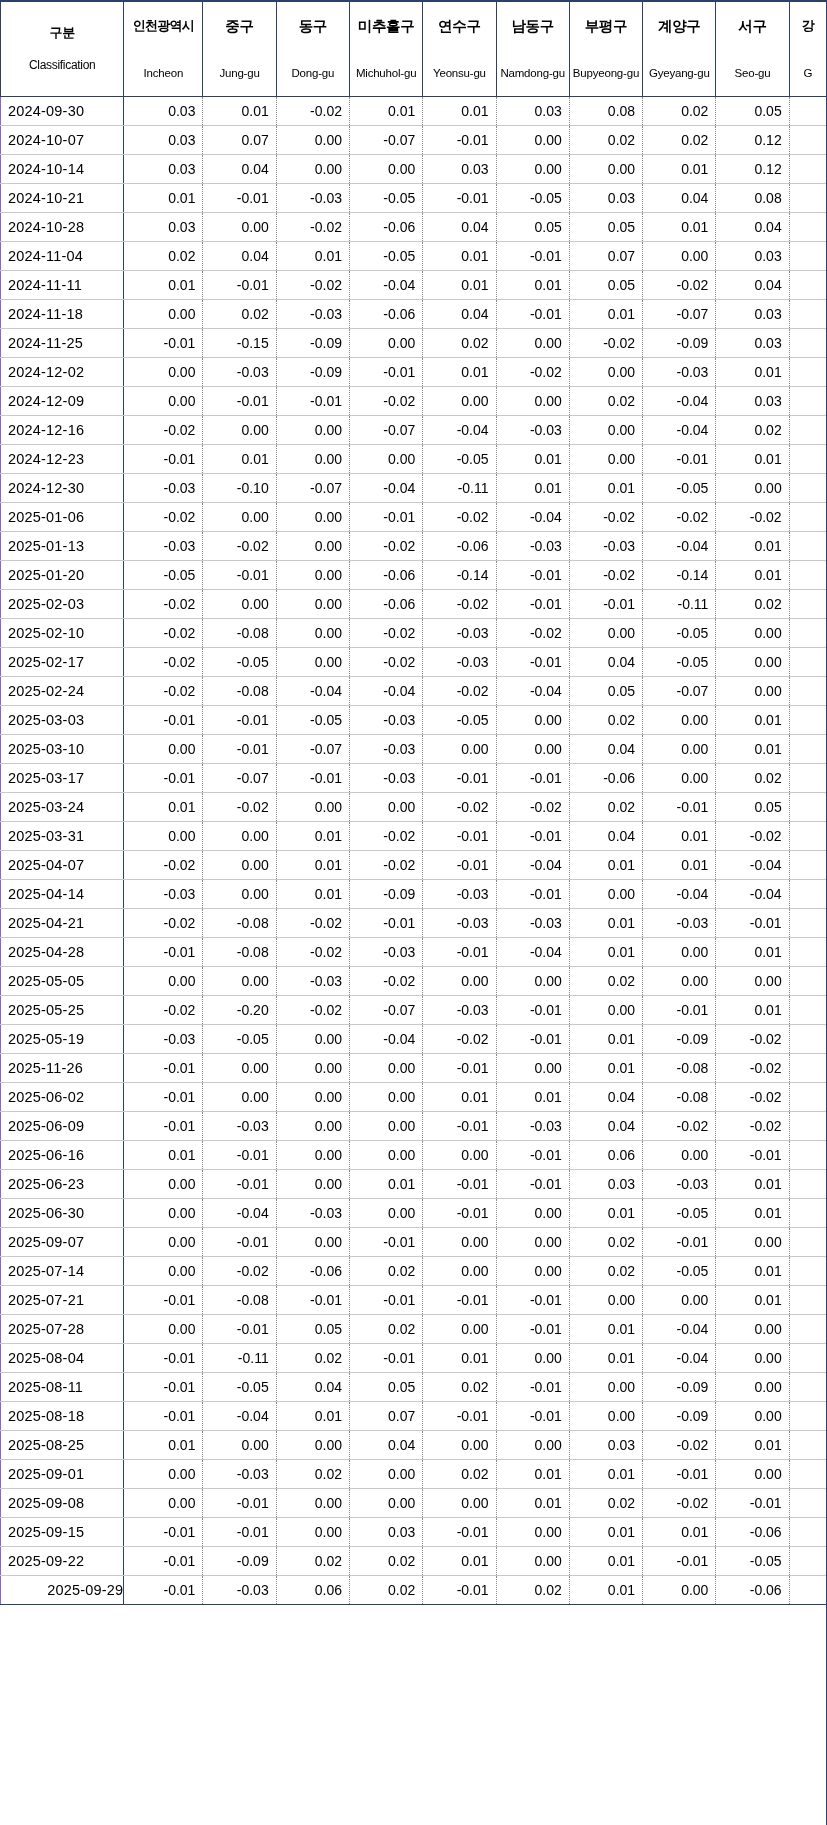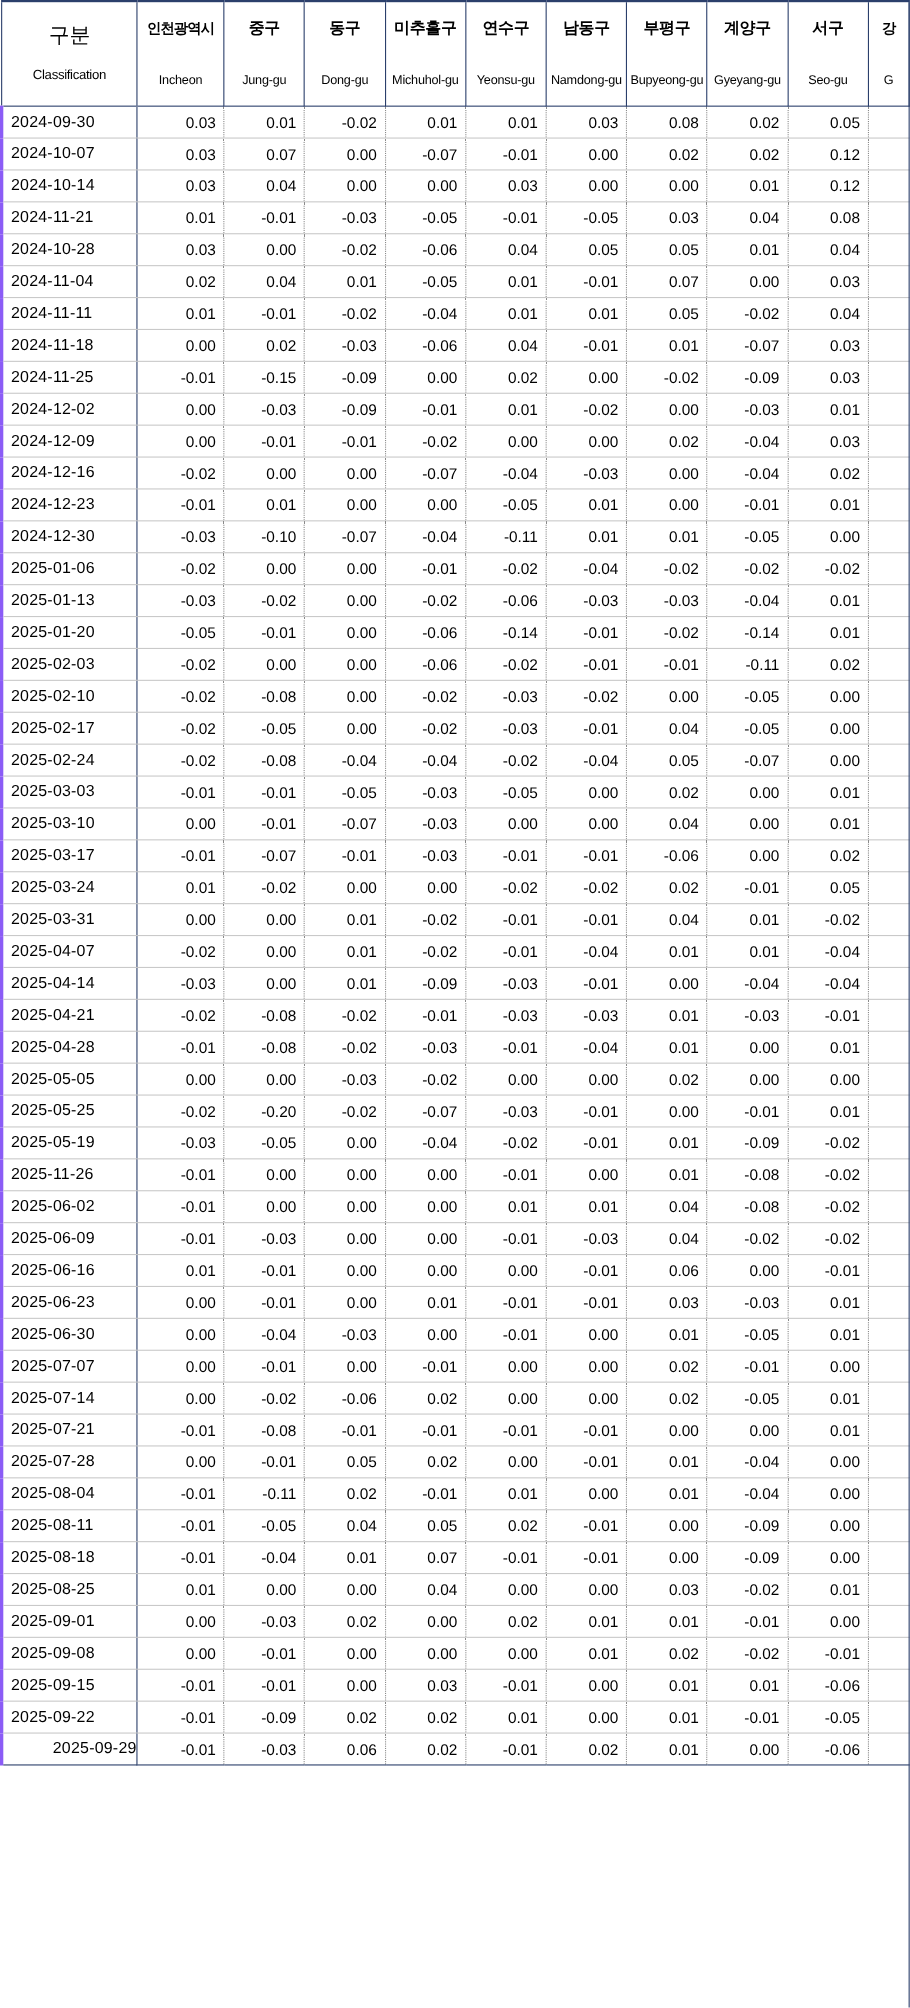--- a/index.html
+++ b/index.html
@@ -82,21 +82,21 @@
     height: 28px;
     padding: 0 7px 0 0;
     text-align: right;
     font-size: 14px;
     white-space: nowrap;
     background: #fff;
   }
   tbody td.date-cell {
     text-align: left;
     padding: 0 0 0 7px;
-    border-left: 3px solid #8b5cf6;
+    border-left: 1px solid #8b5cf6;
     border-right: 1px solid #2b3f6b;
     font-size: 14.5px;
     letter-spacing: 0.2px;
   }
   tbody td.last-col {
     border-right: none;
     padding-right: 3px;
   }
   tbody tr:first-child td {
     border-top: 1px solid #2b3f6b;
@@ -128,21 +128,21 @@
       <col class="c-gu">
       <col class="c-gu">
       <col class="c-gu">
       <col class="c-gu">
       <col class="c-gu">
       <col class="c-last">
     </colgroup>
     <thead>
       <tr class="row-kr">
         <th class="kr corner-class" rowspan="2">
-            <div style="font-size:19px;font-weight:normal;line-height:1.1;padding-bottom:18px;">구분</div>
+            <div style="font-size:13px;font-weight:bold;line-height:1.1;padding-bottom:18px;">구분</div>
             <div style="font-size:12px;font-weight:normal;line-height:1.1;">Classification</div>
           </th>
         <th class="kr tight">인천광역시</th>
         <th class="kr">중구</th>
         <th class="kr">동구</th>
         <th class="kr">미추홀구</th>
         <th class="kr">연수구</th>
         <th class="kr">남동구</th>
         <th class="kr">부평구</th>
         <th class="kr">계양구</th>
@@ -217,21 +217,21 @@
           <td class="value-cell">0.00</td>
           <td class="value-cell">0.00</td>
           <td class="value-cell">0.03</td>
           <td class="value-cell">0.00</td>
           <td class="value-cell">0.00</td>
           <td class="value-cell">0.01</td>
           <td class="value-cell">0.12</td>
           <td class="value-cell last-col"></td>
         </tr>
         <tr>
-          <td class="date-cell">2024-11-21</td>
+          <td class="date-cell">2024-10-21</td>
           <td class="value-cell">0.01</td>
           <td class="value-cell">-0.01</td>
           <td class="value-cell">-0.03</td>
           <td class="value-cell">-0.05</td>
           <td class="value-cell">-0.01</td>
           <td class="value-cell">-0.05</td>
           <td class="value-cell">0.03</td>
           <td class="value-cell">0.04</td>
           <td class="value-cell">0.08</td>
           <td class="value-cell last-col"></td>
@@ -685,21 +685,21 @@
           <td class="value-cell">-0.03</td>
           <td class="value-cell">0.00</td>
           <td class="value-cell">-0.01</td>
           <td class="value-cell">0.00</td>
           <td class="value-cell">0.01</td>
           <td class="value-cell">-0.05</td>
           <td class="value-cell">0.01</td>
           <td class="value-cell last-col"></td>
         </tr>
         <tr>
-          <td class="date-cell">2025-07-07</td>
+          <td class="date-cell">2025-09-07</td>
           <td class="value-cell">0.00</td>
           <td class="value-cell">-0.01</td>
           <td class="value-cell">0.00</td>
           <td class="value-cell">-0.01</td>
           <td class="value-cell">0.00</td>
           <td class="value-cell">0.00</td>
           <td class="value-cell">0.02</td>
           <td class="value-cell">-0.01</td>
           <td class="value-cell">0.00</td>
           <td class="value-cell last-col"></td>

